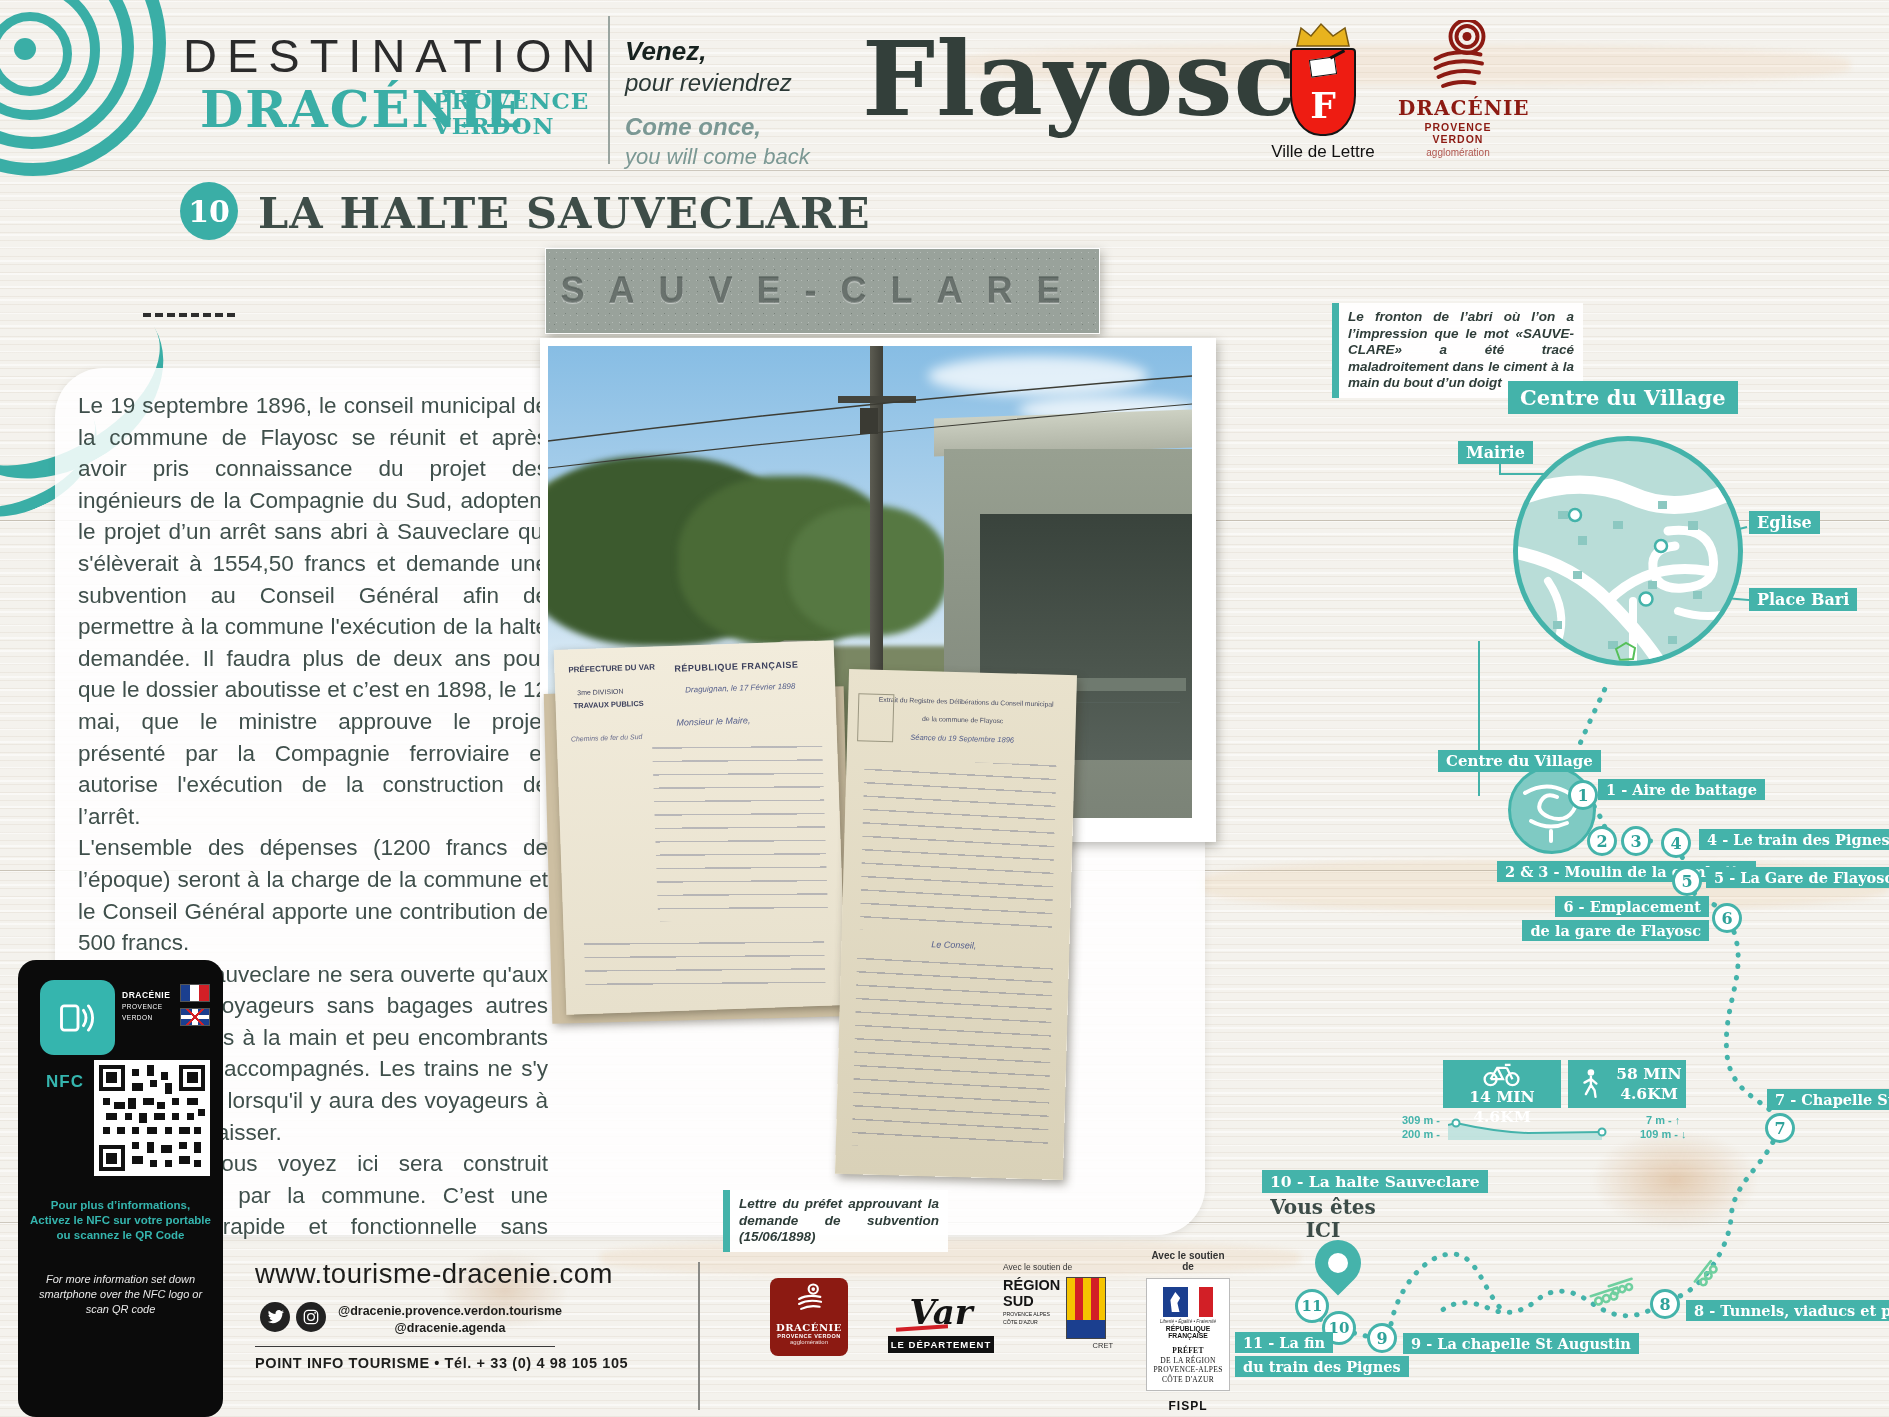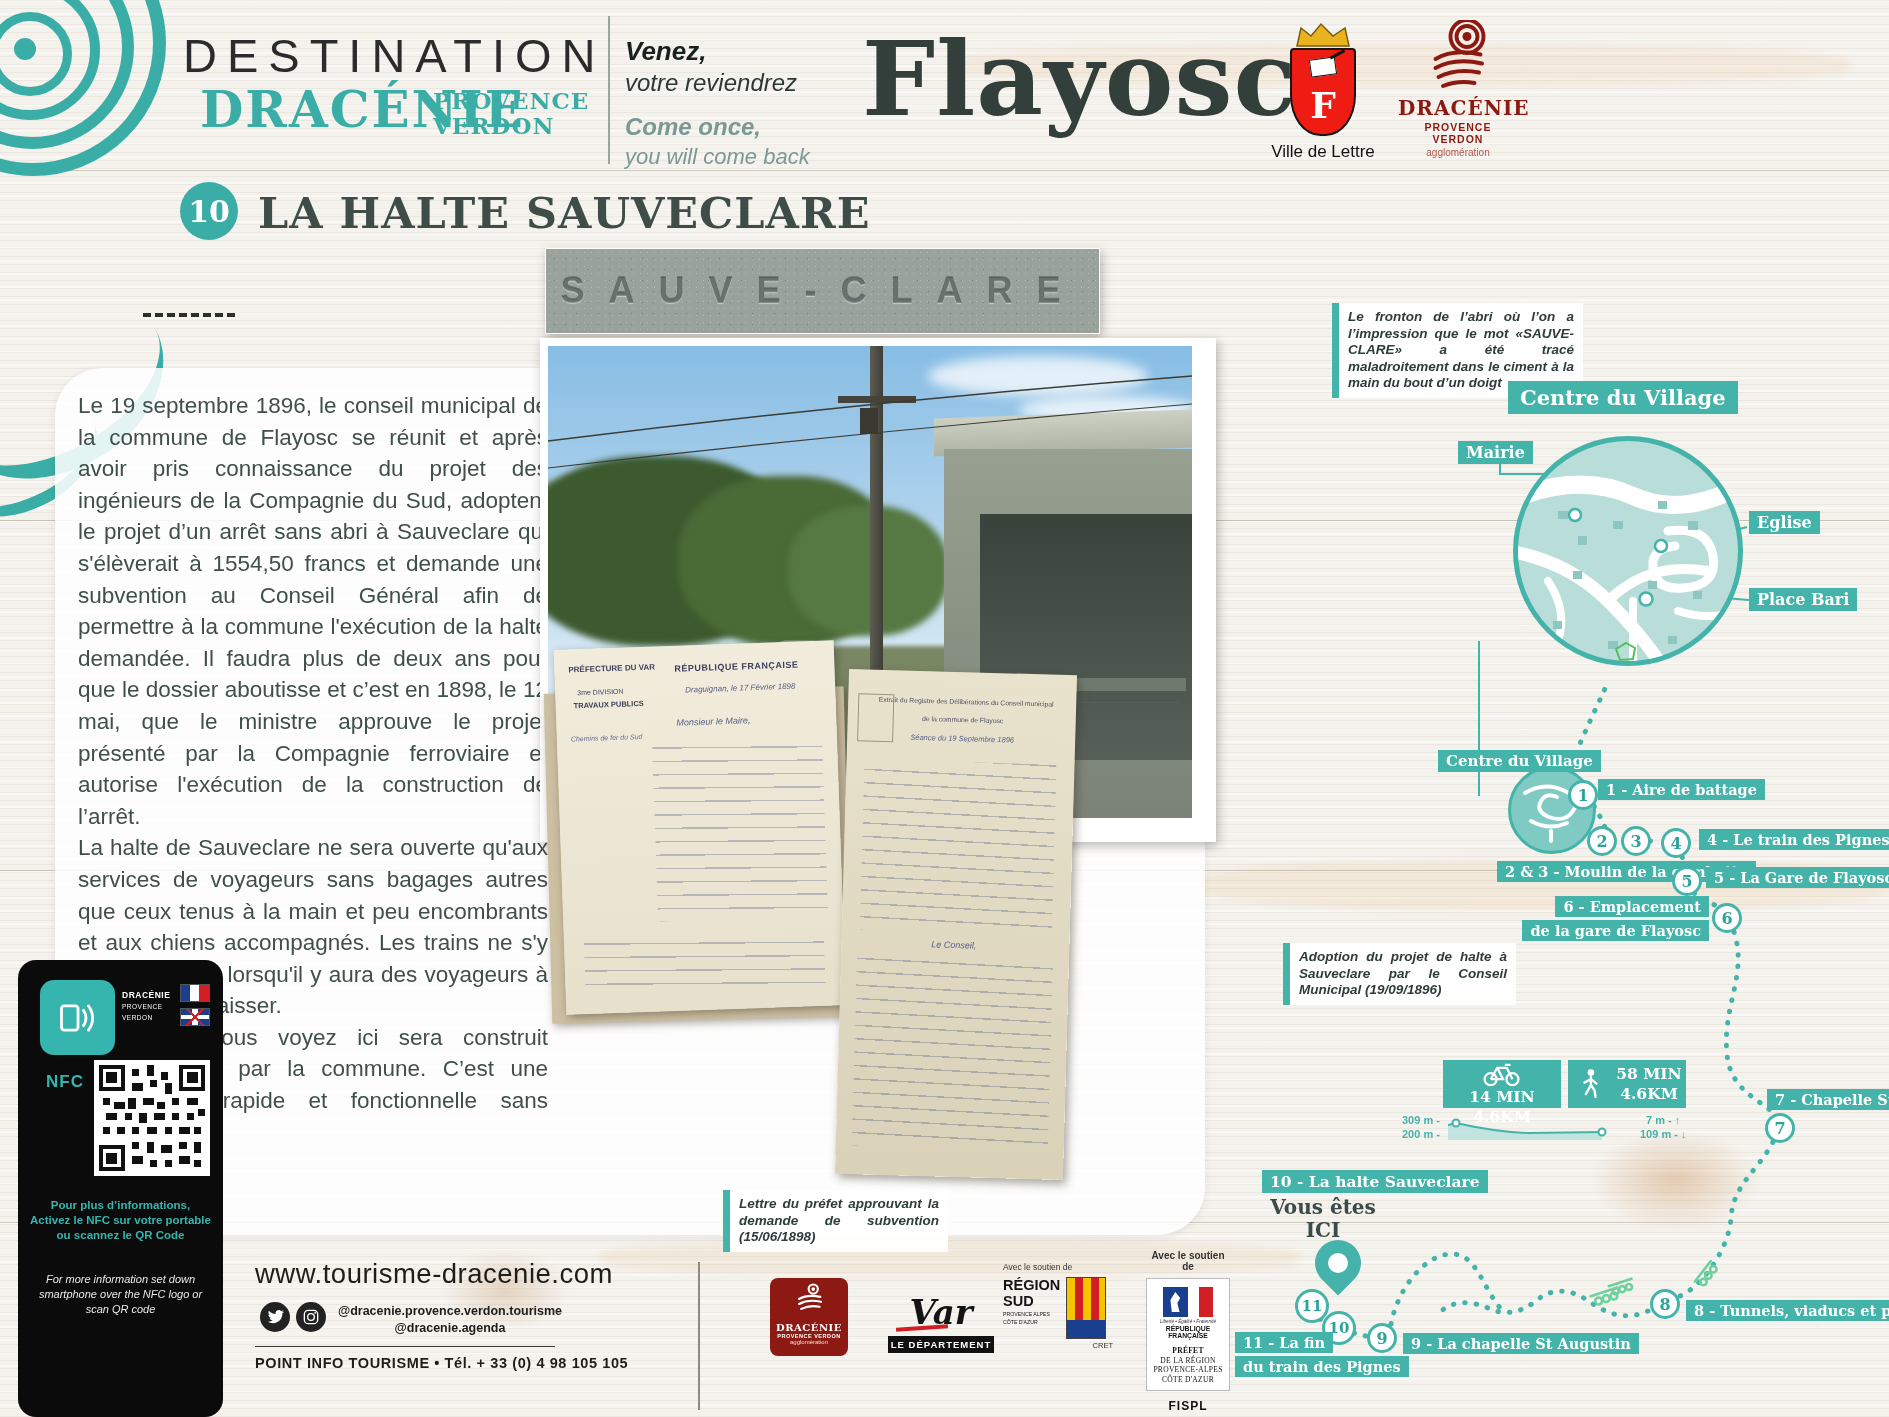--- a/index.html
+++ b/index.html
@@ -170,21 +170,21 @@
 
   <div class="brand-line1">DESTINATION</div>
   <div class="brand-line2">DRACÉNIE</div>
   <div class="brand-sub">
     <div>PROVENCE</div>
     <div>VERDON</div>
   </div>
   <div class="vline" style="left:608px;top:16px;height:148px;"></div>
   <div class="tagline">
     <div class="tg-frb">Venez,</div>
-    <div class="tg-fr">votre reviendrez</div>
+    <div class="tg-fr">pour reviendrez</div>
     <div class="tg-enb">Come once,</div>
     <div class="tg-en">you will come back</div>
   </div>
   <div class="town-title">Flayosc</div>
 
   <div class="ville">
     <svg width="60" height="26" viewBox="0 0 60 26" style="display:block;margin:0 auto;">
       <path d="M4 24 L8 6 L18 14 L28 2 L40 14 L52 6 L56 24 Z" fill="#e8b31e" stroke="#7a5a10" stroke-width="1.5"></path>
     </svg>
     <div class="shield">
@@ -207,20 +207,21 @@
     <div class="t2">PROVENCE VERDON</div>
     <div class="t3">agglomération</div>
   </div>
 
   <div class="numdisc">10</div>
   <div class="sec-title">LA HALTE SAUVECLARE</div>
 
   <div class="panel"></div>
   <div class="article z3">
     <p>Le 19 septembre 1896, le conseil municipal de la commune de Flayosc se réunit et après avoir pris connaissance du projet des ingénieurs de la Compagnie du Sud, adoptent le projet d’un arrêt sans abri à Sauveclare qui s'élèverait à 1554,50 francs et demande une subvention au Conseil Général afin de permettre à la commune l'exécution de la halte demandée. Il faudra plus de deux ans pour que le dossier aboutisse et c’est en 1898, le 12 mai, que le ministre approuve le projet présenté par la Compagnie ferroviaire et autorise l'exécution de la construction de l’arrêt.</p>
+    <p>L'ensemble des dépenses (1200 francs de l’époque) seront à la charge de la commune et le Conseil Général apporte une contribution de 500 francs.</p>
     <p>La halte de Sauveclare ne sera ouverte qu'aux services de voyageurs sans bagages autres que ceux tenus à la main et peu encombrants et aux chiens accompagnés. Les trains ne s'y arrêteront que lorsqu'il y aura des voyageurs à prendre ou à laisser.</p>
     <p>L’abri que vous voyez ici sera construit ultérieurement par la commune. C’est une construction rapide et fonctionnelle sans fioriture…</p>
   </div>
 
   <div class="photo-frame lintel z3">
     <div class="lintel-in">
       <span class="lintel-text">SAUVE-CLARE</span>
     </div>
   </div>
   <div class="caption z4" style="left:1332px;top:303px;width:226px;">Le fronton de l’abri où l’on a l’impression que le mot «SAUVE-CLARE» a été tracé maladroitement dans le ciment à la main du bout d’un doigt</div>
@@ -264,21 +265,20 @@
   </div>
   <div class="docB z3">
     <div class="micro" style="left:28px;top:26px;width:180px;font-size:6.8px;text-align:center;color:#4a4e66;">Extrait du Registre des Délibérations du Conseil municipal</div>
     <div class="micro" style="left:40px;top:44px;width:150px;font-size:6.8px;text-align:center;color:#4a4e66;">de la commune de Flayosc</div>
     <div class="micro" style="left:50px;top:62px;width:130px;font-size:7.5px;font-style:italic;text-align:center;color:#56608c;">Séance du 19 Septembre 1896</div>
     <div style="position:absolute;left:10px;top:24px;width:34px;height:46px;border:1px solid #9a9680;"></div>
     <div class="scribble" style="left:18px;top:90px;width:192px;height:170px;"></div>
     <div class="micro" style="left:90px;top:268px;font-size:9px;font-style:italic;color:#56608c;">Le Conseil,</div>
     <div class="scribble" style="left:16px;top:286px;width:196px;height:190px;"></div>
   </div>
-  <div class="caption z4" style="left:1283px;top:943px;width:208px;">Adoption du projet de halte à Sauveclare par le Conseil Municipal (19/09/1896)</div>
   <div class="caption z4" style="left:723px;top:1190px;width:200px;">Lettre du préfet approuvant la demande de subvention (15/06/1898)</div>
 
   <div class="tealtag map-title z4" style="left:1508px;top:381px;">Centre du Village</div>
   <div class="map-circle z3">
     <svg width="230" height="230" viewBox="0 0 230 230">
       <g fill="none" stroke="#ffffff" stroke-linecap="round">
         <path d="M-10 60 Q60 30 115 55 T240 35" stroke-width="18"></path>
         <path d="M-10 110 Q50 120 90 160 T150 235" stroke-width="13"></path>
         <path d="M90 160 Q130 120 190 130" stroke-width="10"></path>
         <path d="M150 90 q40 -5 45 25 q5 30 -30 32 q-28 2 -30 -20 q-2 -20 22 -22" stroke-width="9"></path>

